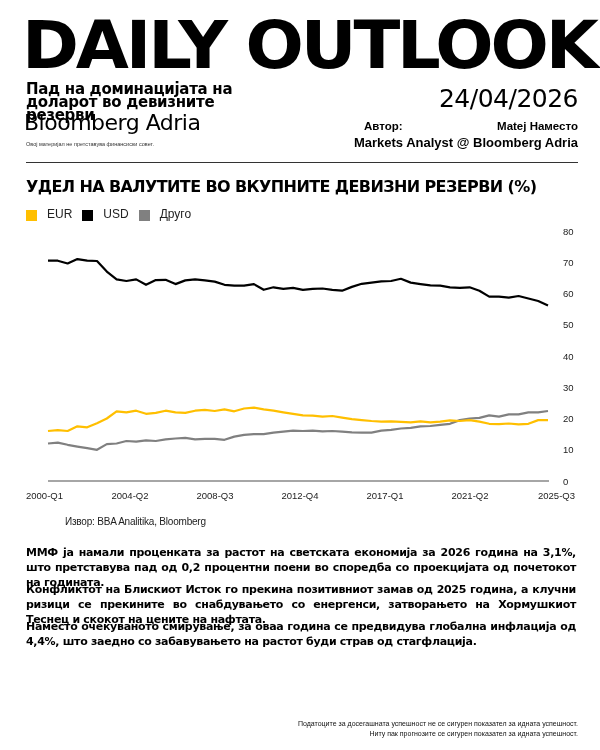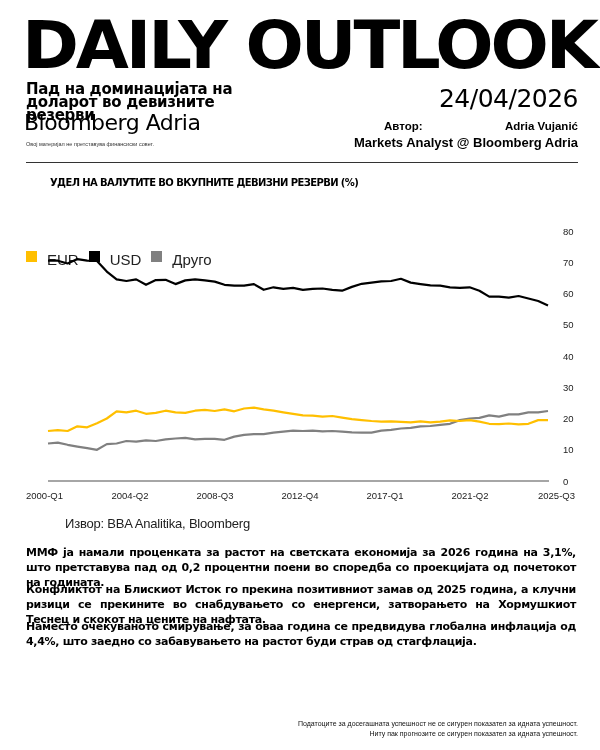--- a/index.html
+++ b/index.html
@@ -2,43 +2,43 @@
 <html><head>
 <meta charset="utf-8">
 <style>
   html,body{margin:0;padding:0;background:#fff;}
   body{width:600px;height:750px;position:relative;overflow:hidden;font-family:"Liberation Sans",sans-serif;color:#000;}
   .masthead{position:absolute;left:22px;top:10px;font-family:"DejaVu Sans",sans-serif;font-weight:bold;font-size:66px;letter-spacing:-3px;line-height:72px;transform:scaleX(1.04);transform-origin:left top;white-space:nowrap;}
   .subtitle{position:absolute;left:26px;top:83px;font-family:"DejaVu Sans",sans-serif;font-weight:bold;font-size:15px;line-height:13px;letter-spacing:-0.3px;width:240px;}
   .brand{position:absolute;left:24px;top:110px;font-family:"DejaVu Sans",sans-serif;font-size:22px;letter-spacing:-0.5px;}
   .disclaimer-small{position:absolute;left:26px;top:141px;font-size:5.5px;color:#333;}
   .date{position:absolute;right:22px;top:84px;font-family:"DejaVu Sans",sans-serif;font-size:25px;letter-spacing:-0.5px;margin-left:39px;}
-  .author-label{position:absolute;left:384px;top:120px;font-weight:bold;font-size:11.5px;}
+  .author-label{position:absolute;left:364px;top:120px;font-weight:bold;font-size:11.5px;}
   .author-name{position:absolute;right:22px;top:120px;font-weight:bold;font-size:11.5px;}
   .author-role{position:absolute;right:22px;top:135px;font-weight:bold;font-size:13px;}
   .rule{position:absolute;left:26px;right:22px;top:162px;height:1px;background:#333;}
-  .chart-title{position:absolute;left:26px;top:177px;font-family:"DejaVu Sans",sans-serif;font-weight:bold;font-size:10px;letter-spacing:-0.6px;margin-left:24px;}
-  .legend{position:absolute;left:26px;top:207px;display:flex;align-items:flex-start;font-size:15px;color:#222;margin-top:44px;}
+  .chart-title{position:absolute;left:26px;top:177px;font-family:"DejaVu Sans",sans-serif;font-weight:bold;font-size:16px;letter-spacing:-0.6px;}
+  .legend{position:absolute;left:26px;top:207px;display:flex;align-items:flex-end;font-size:12px;color:#222;}
   .legend .sw{width:11px;height:11px;display:inline-block;margin-right:10px;}
   .legend .lab{margin-right:10px;}
   svg.chart{position:absolute;left:0;top:220px;}
-  .source{position:absolute;left:26px;top:516px;font-size:13px;color:#222;letter-spacing:-0.2px;padding-left:39px;}
+  .source{position:absolute;left:26px;top:516px;font-size:10px;color:#222;letter-spacing:-0.2px;padding-left:39px;}
   .para{position:absolute;left:26px;width:550px;font-family:"DejaVu Sans",sans-serif;font-weight:bold;font-size:11px;line-height:15px;text-align:justify;letter-spacing:-0.3px;}
   .footer{position:absolute;right:22px;top:719px;text-align:right;font-size:7px;line-height:9.5px;color:#111;}
 </style>
 </head>
 <body>
 
 <div class="masthead">DAILY OUTLOOK</div>
 <div class="subtitle">Пад на доминацијата на доларот во девизните резерви</div>
 <div class="brand">Bloomberg Adria</div>
 <div class="disclaimer-small">Овој материјал не претставува финансиски совет.</div>
 <div class="date">24/04/2026</div>
 <div class="author-label">Автор:</div>
-<div class="author-name">Adria Vujanić</div>
+<div class="author-name">Matej Наместо</div>
 <div class="author-role">Markets Analyst @ Bloomberg Adria</div>
 <div class="rule"></div>
 
 <div class="chart-title">УДЕЛ НА ВАЛУТИТЕ ВО ВКУПНИТЕ ДЕВИЗНИ РЕЗЕРВИ (%)</div>
 
 <div class="legend">
   <span class="sw" style="background:#FFBF00"></span>
   <span class="lab">EUR</span>
   <span class="sw" style="background:#000"></span>
   <span class="lab">USD</span>

